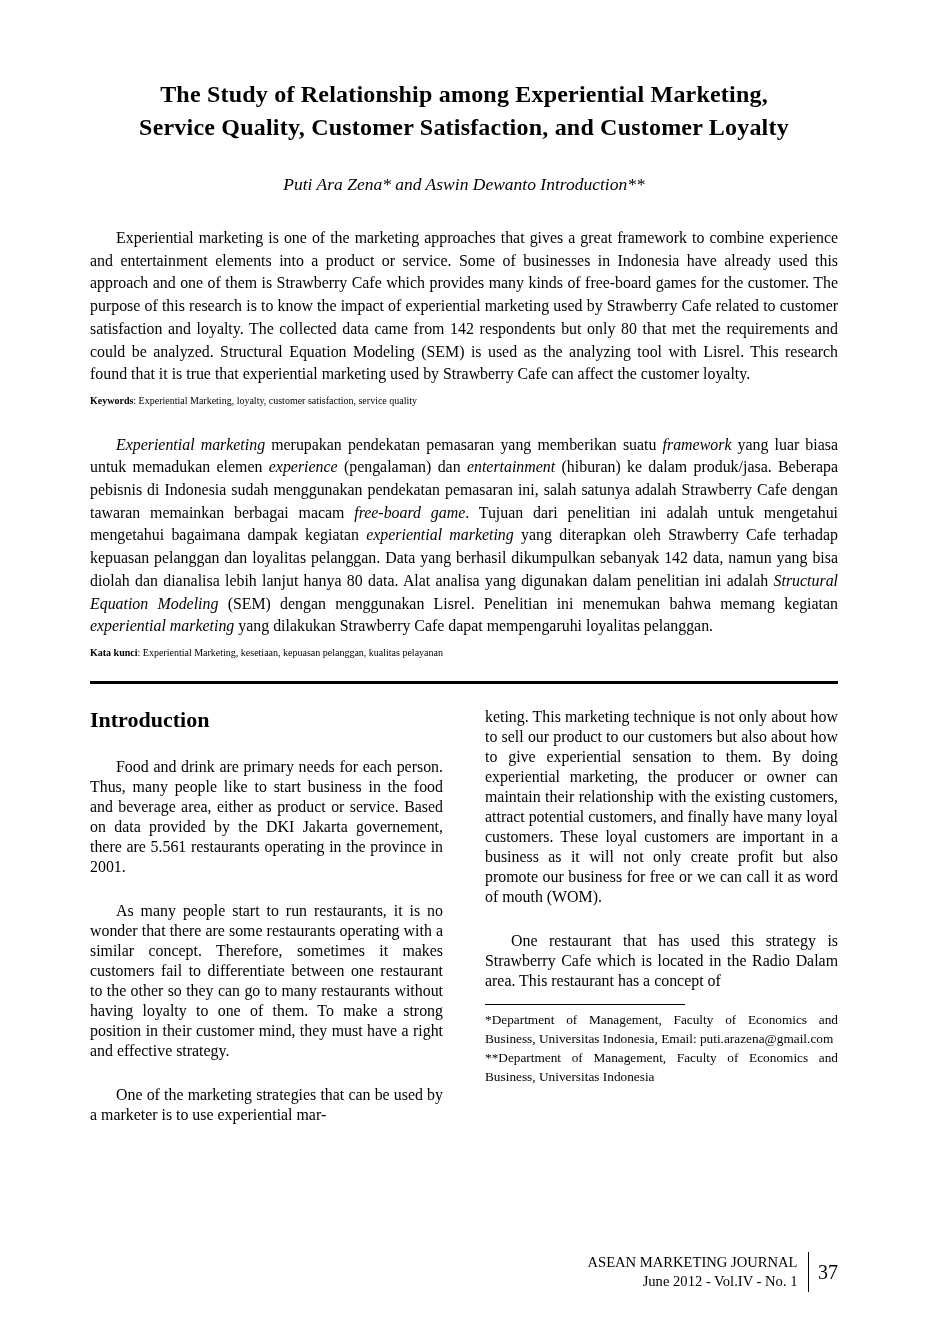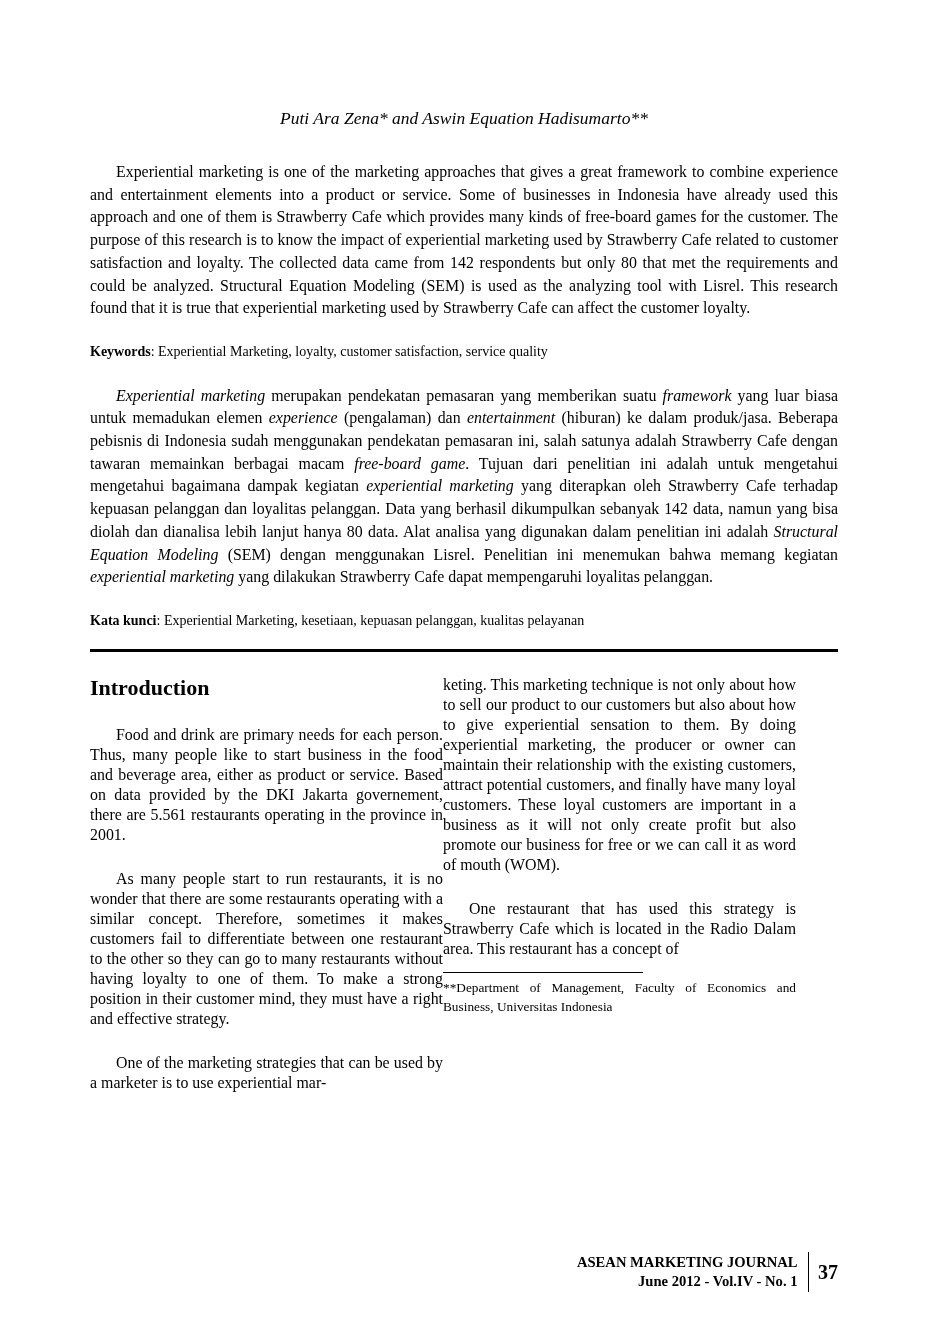--- a/index.html
+++ b/index.html
@@ -28,36 +28,36 @@
   }
 
   .abstract-en { margin-top:32px; }
   p.body-text {
     font-size:15.9px;
     line-height:22.7px;
     text-align:justify;
   }
   .indent { text-indent:26px;margin-top:24px; }
   .meta-line {
-    margin-top:21px;
-    font-size:14px;
+    margin-top:4px;
+    font-size:10px;
     line-height:22.7px;
   }
   .abstract-id { margin-top:21px; }
   .b { font-weight:bold; }
   .i { font-style:italic; }
 
   .rule {
     margin-top:16px;
     border:none;
     border-top:3px solid #000;
     height:0;
   }
 
-  .columns { display:flex; margin-top:23px; }
+  .columns { display:flex; gap:42px; margin-top:23px; }
   .col { width:353px; }
   .col h2 {
     font-size:22px;
     font-weight:bold;
     margin-bottom:19px;
   }
   .col p.col-text {
     font-size:15.9px;
     line-height:20px;
     text-align:justify;
@@ -74,42 +74,45 @@
     line-height:19px;
     text-align:justify;
   }
 
   .page-footer {
     position:absolute;
     right:87px;
     bottom:30px;
     display:flex;
     align-items:center;
-    font-weight:bold;
   }
   .footer-text {
     text-align:right;
     font-size:14.6px;
     line-height:19px;
   }
   .footer-bar {
     width:1.5px;
     height:40px;
     background:#000;
     margin:0 9px 0 10px;
   }
   .page-number { font-size:20px; }
 </style>
 </head>
 <body>
 
 <div class="page">
 
   <header>
-    <div class="authors">Puti Ara Zena* and Aswin Equation Hadisumarto**</div>
+    <h1 class="title">
+      <span>The Study of Relationship among Experiential Marketing,</span><br>
+      <span>Service Quality, Customer Satisfaction, and Customer Loyalty</span>
+    </h1>
+    <div class="authors">Puti Ara Zena* and Aswin Dewanto Introduction**</div>
   </header>
 
   <section class="abstract-en">
     <p class="body-text indent">Experiential marketing is one of the marketing approaches that gives a great framework to combine experience and entertainment elements into a product or service. Some of businesses in Indonesia have already used this approach and one of them is Strawberry Cafe which provides many kinds of free-board games for the customer. The purpose of this research is to know the impact of experiential marketing used by Strawberry Cafe related to customer satisfaction and loyalty. The collected data came from 142 respondents but only 80 that met the requirements and could be analyzed. Structural Equation Modeling (SEM) is used as the analyzing tool with Lisrel. This research found that it is true that experiential marketing used by Strawberry Cafe can affect the customer loyalty.</p>
     <p class="meta-line"><span class="b">Keywords</span><span>: Experiential Marketing, loyalty, customer satisfaction, service quality</span></p>
     <p class="body-text indent abstract-id"><span class="i">Experiential marketing</span><span> merupakan pendekatan pemasaran yang memberikan suatu </span><span class="i">framework</span><span> yang luar biasa untuk memadukan elemen </span><span class="i">experience</span><span> (pengalaman) dan </span><span class="i">entertainment</span><span> (hiburan) ke dalam produk/jasa. Beberapa pebisnis di Indonesia sudah menggunakan pendekatan pemasaran ini, salah satunya adalah Strawberry Cafe dengan tawaran memainkan berbagai macam </span><span class="i">free-board game</span><span>. Tujuan dari penelitian ini adalah untuk mengetahui mengetahui bagaimana dampak kegiatan </span><span class="i">experiential marketing</span><span> yang diterapkan oleh Strawberry Cafe terhadap kepuasan pelanggan dan loyalitas pelanggan. Data yang berhasil dikumpulkan sebanyak 142 data, namun yang bisa diolah dan dianalisa lebih lanjut hanya 80 data. Alat analisa yang digunakan dalam penelitian ini adalah </span><span class="i">Structural Equation Modeling</span><span> (SEM) dengan menggunakan Lisrel. Penelitian ini menemukan bahwa memang kegiatan </span><span class="i">experiential marketing</span><span> yang dilakukan Strawberry Cafe dapat mempengaruhi loyalitas pelanggan.</span></p>
     <p class="meta-line"><span class="b">Kata kunci</span><span>: Experiential Marketing, kesetiaan, kepuasan pelanggan, kualitas pelayanan</span></p>
   </section>
 
   <hr class="rule">
@@ -120,20 +123,21 @@
       <p class="col-text indent">Food and drink are primary needs for each person. Thus, many people like to start business in the food and beverage area, either as product or service. Based on data provided by the DKI Jakarta governement, there are 5.561 restaurants operating in the province in 2001.</p>
       <p class="col-text indent">As many people start to run restaurants, it is no wonder that there are some restaurants operating with a similar concept. Therefore, sometimes it makes customers fail to differentiate between one restaurant to the other so they can go to many restaurants without having loyalty to one of them. To make a strong position in their customer mind, they must have a right and effective strategy.</p>
       <p class="col-text indent">One of the marketing strategies that can be used by a marketer is to use experiential mar-</p>
     </div>
     <div class="col">
       <p class="col-text">keting. This marketing technique is not only about how to sell our product to our customers but also about how to give experiential sensation to them. By doing experiential marketing, the producer or owner can maintain their relationship with the existing customers, attract potential customers, and finally have many loyal customers. These loyal customers are important in a business as it will not only create profit but also promote our business for free or we can call it as word of mouth (WOM).</p>
       <p class="col-text indent">One restaurant that has used this strategy is Strawberry Cafe which is located in the Radio Dalam area. This restaurant has a concept of</p>
 
       <div class="fn-block">
         <div class="fn-rule"></div>
+        <p class="fn">*Department of Management, Faculty of Economics and Business, Universitas Indonesia, Email: puti.arazena@gmail.com</p>
         <p class="fn">**Department of Management, Faculty of Economics and Business, Universitas Indonesia</p>
       </div>
     </div>
   </main>
 
   <footer class="page-footer">
     <div class="footer-text">
       <div>ASEAN MARKETING JOURNAL</div>
       <div>June 2012 - Vol.IV - No. 1</div>
     </div>

